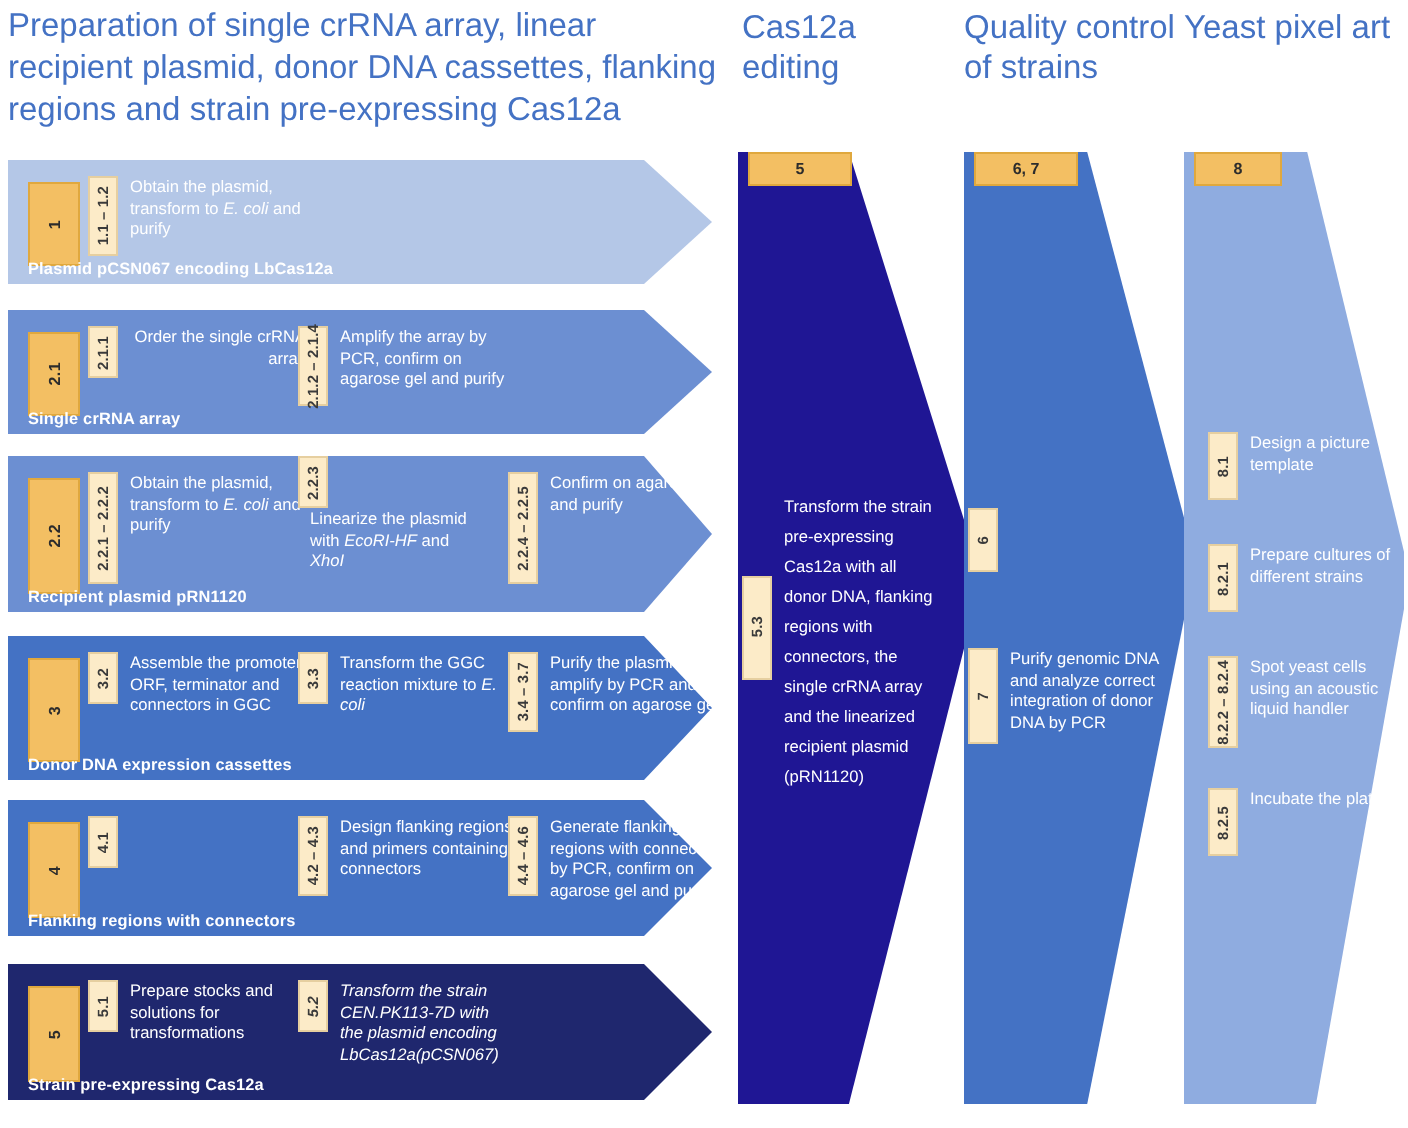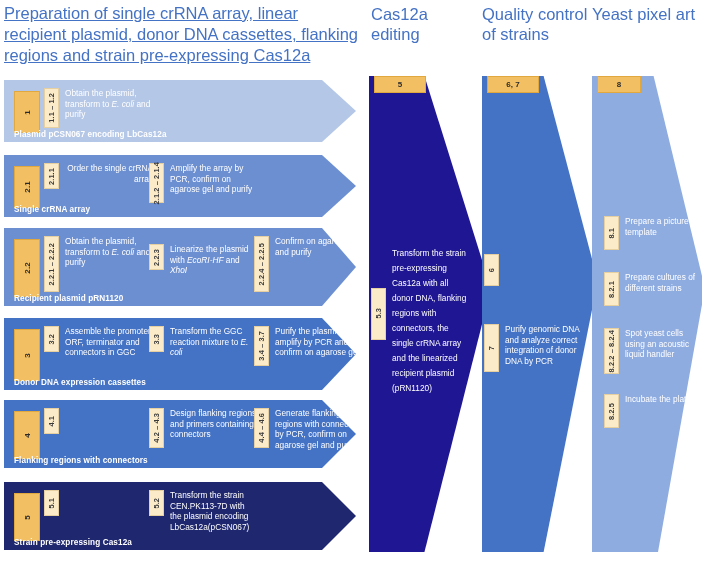--- a/index.html
+++ b/index.html
@@ -24,21 +24,20 @@
     line-height: 20px;
     font-weight: 400;
     white-space: pre-line;
   }
   #left-heading {
     left: 4px;
     top: 3px;
     width: 358px;
     font-size: 16.5px;
     line-height: 21px;
-    text-decoration: underline;
   }
   #heading-cas12a  { left: 371px; top: 4px;  width: 104px; }
   #heading-qc      { left: 482px; top: 4px;  width: 108px; }
   #heading-pixel   { left: 592px; top: 4px;  width: 110px; }
 
   
   .chevron-row {
     position: absolute;
     left: 4px;
     width: 352px;
@@ -241,21 +240,21 @@
       <div class="chevron-body chev-mid"></div>
       <div class="row-tab" style="height: 56px; top: 11px;">
         <span>2.2</span>
       </div>
       <div class="step" style="left: 40px; top: 8px;">
         <div class="step-num" style="height: 56px;">
           <span>2.2.1 – 2.2.2</span>
         </div>
         <div class="step-text">Obtain the plasmid, transform to <i>E. coli</i> and purify</div>
       </div>
-      <div class="step" style="left: 145px; top: 16px;">
+      <div class="step" style="left: 145px; top: 0; flex-direction: column;">
         <div class="step-num" style="height: 26px;">
           <span>2.2.3</span>
         </div>
         <div class="step-text">Linearize the plasmid with <i>EcoRI-HF</i> and <i>XhoI</i></div>
       </div>
       <div class="step" style="left: 250px; top: 8px;">
         <div class="step-num" style="height: 56px;">
           <span>2.2.4 – 2.2.5</span>
         </div>
         <div class="step-text">Confirm on agarose gel and purify</div>
@@ -313,22 +312,23 @@
     </div>
     <div class="chevron-row" style="top: 482px; height: 68px;">
       <div class="chevron-body chev-dark"></div>
       <div class="row-tab" style="height: 46px; top: 11px;">
         <span>5</span>
       </div>
       <div class="step" style="left: 40px; top: 8px;">
         <div class="step-num" style="height: 26px;">
           <span>5.1</span>
         </div>
-      </div>
-      <div class="step" style="left: 145px; top: 8px;">
+        <div class="step-text">Prepare stocks and solutions for transformations</div>
+      </div>
+      <div class="step" style="left: 145px; top: 8px; font-style: italic;">
         <div class="step-num" style="height: 26px;">
           <span>5.2</span>
         </div>
         <div class="step-text">Transform the strain CEN.PK113-7D with the plasmid encoding LbCas12a(pCSN067)</div>
       </div>
       <div class="row-footer">Strain pre-expressing Cas12a</div>
     </div>
   </div>
 
 <div class="taper" id="col-cas12a">
@@ -364,21 +364,21 @@
 
 <div class="taper" id="col-pixel">
   <div class="taper-body"></div>
   <div class="taper-tab" style="min-width:44px">
     <span>8</span>
   </div>
   <div class="step" style="top:140px">
     <div class="step-num">
       <span>8.1</span>
     </div>
-    <div class="step-text">Prepare a picture template</div>
+    <div class="step-text">Design a picture template</div>
   </div>
   <div class="step" style="top:196px">
     <div class="step-num">
       <span>8.2.1</span>
     </div>
     <div class="step-text">Prepare cultures of different strains</div>
   </div>
   <div class="step" style="top:252px">
     <div class="step-num" style="height:46px">
       <span>8.2.2 – 8.2.4</span>

